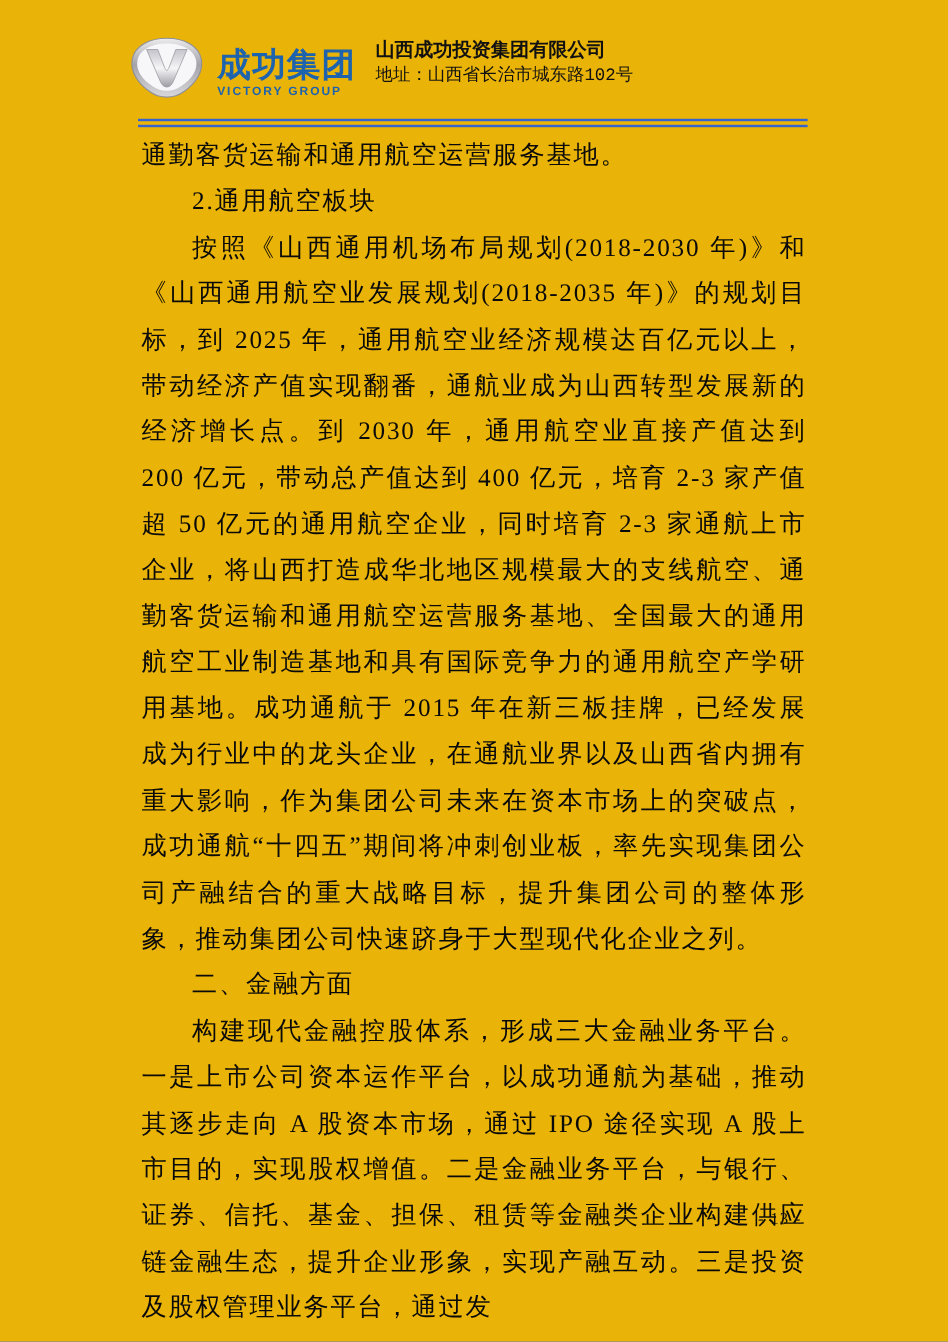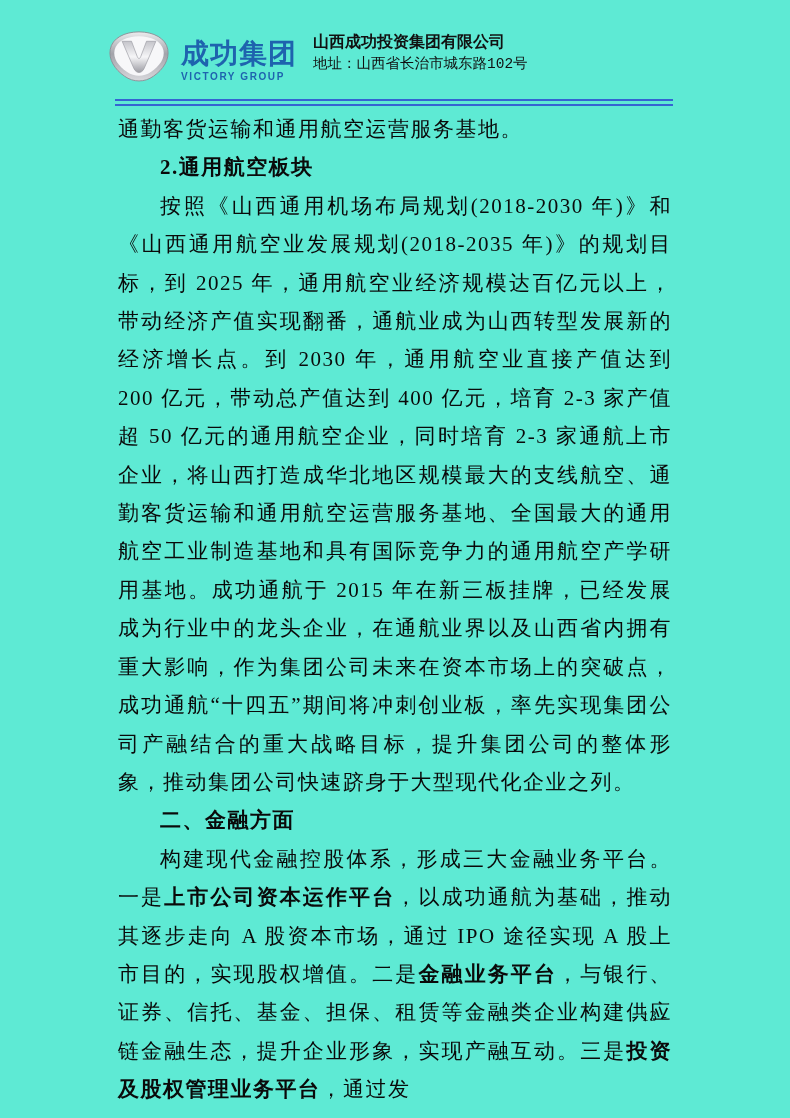--- a/index.html
+++ b/index.html
@@ -6,21 +6,21 @@
     margin: 0;
     padding: 0;
     background: #888;
     font-family: "Liberation Serif", "DejaVu Serif", serif;
   }
   .page {
     position: relative;
     width: 790px;
     height: 1118px;
     margin: 0 auto;
-    background: #5eead4;
+    background: #eab308;
     overflow: hidden;
     color: #111;
   }
 
   
   .letterhead {
     position: absolute;
     top: 30px;
     left: 107px;
     right: 118px;
@@ -89,21 +89,21 @@
   .para {
     margin: 0;
     font-size: 21px;
     letter-spacing: 1.5px;
     line-height: 38.4px;
     text-align: justify;
     color: #0a0a0a;
   }
   .para.indent { text-indent: 2em; }
   .para.heading { font-weight: bold; }
-  .run.bold { font-weight: bold; }
+  .run.bold { font-weight: normal; }
 
   
   .page-number {
     position: absolute;
     top: 1009px;
     right: 122px;
     font-size: 14px;
     letter-spacing: 1px;
     color: #111;
     font-family: "Liberation Serif", "DejaVu Serif", serif;

